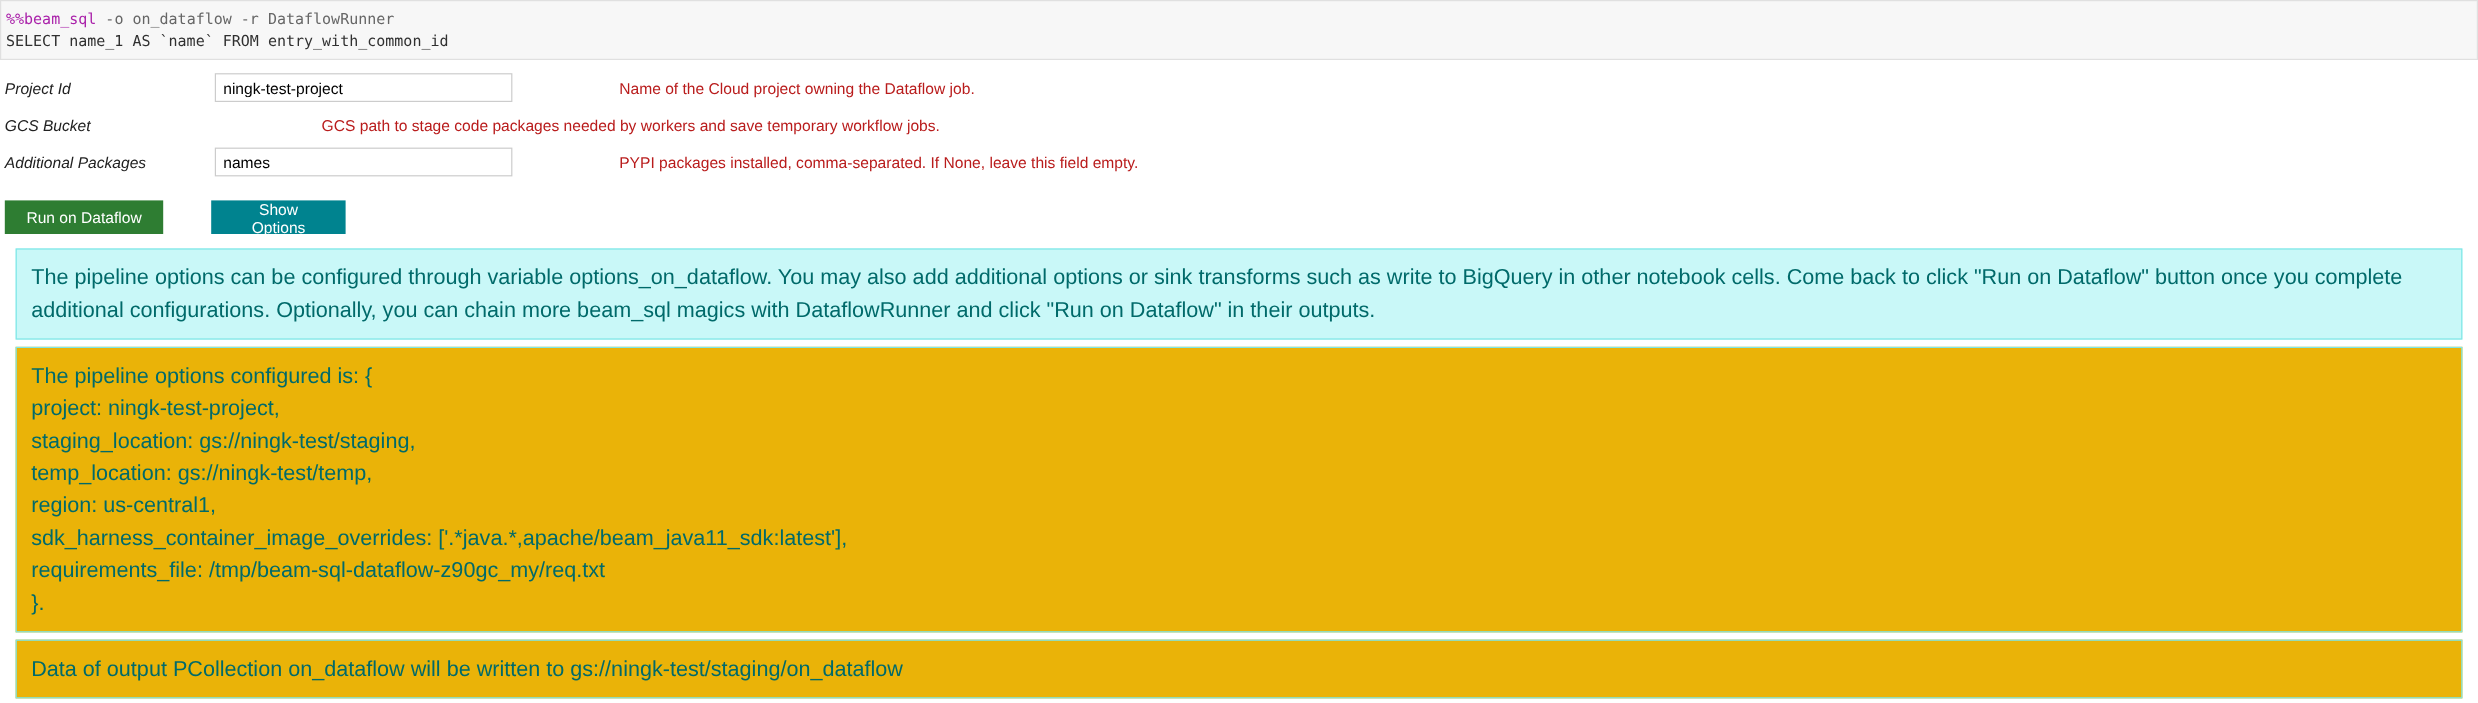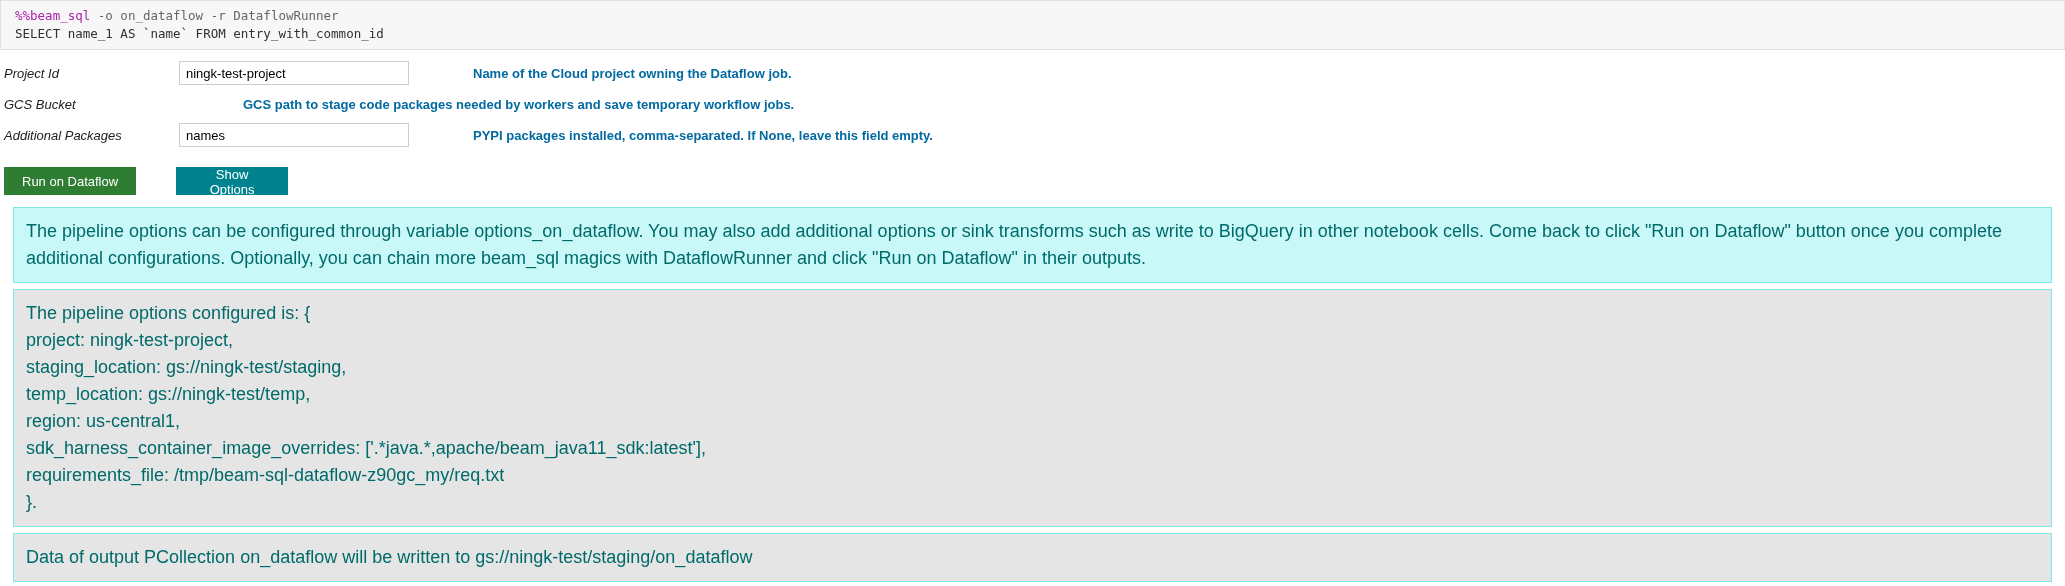--- a/index.html
+++ b/index.html
@@ -5,21 +5,21 @@
     * { margin: 0; padding: 0; box-sizing: border-box; }
     body {
       font-family: -apple-system, BlinkMacSystemFont, "Segoe UI", Helvetica, Arial, sans-serif;
       font-size: 13px;
       color: #212121;
       background: #fff;
     }
     .code-cell {
       background: #f7f7f7;
       border: 1px solid #e0e0e0;
-      padding: 6px 14px;
+      padding: 6px 4px;
       font-family: "SFMono-Regular", Consolas, Menlo, monospace;
       font-size: 12.5px;
       line-height: 1.45;
       white-space: pre;
       color: #303030;
     }
     .code-cell .magic { color: #aa22aa; font-weight: 500; }
     .code-cell .opt { color: #666; }
     .form-area {
       padding: 10px 4px 12px 4px;
@@ -31,34 +31,33 @@
       min-height: 26px;
     }
     .form-label {
       width: 175px;
       flex-shrink: 0;
       font-size: 13px;
       color: #212121;
       font-style: italic;
     }
     .form-input {
-      width: 230px;
+      width: 248px;
       height: 24px;
       border: 1px solid #ccc;
       padding: 2px 6px;
       font-size: 13px;
       font-family: inherit;
       background: #fff;
       flex-shrink: 0;
     }
     .form-desc {
-      margin-left: 64px;
+      margin-left: 89px;
       font-size: 13px;
-      color: #0369a1;
-      font-weight: bold;
+      color: #b91c1c;
     }
     .button-row {
       display: flex;
       gap: 40px;
       padding: 2px 4px 6px 4px;
     }
     .btn {
       border: none;
       color: #fff;
       font-size: 13px;
@@ -73,21 +72,21 @@
     .info-box {
       background: #c9f8f8;
       border: 1px solid #7ee7e7;
       padding: 10px 12px;
       margin: 6px 13px;
       font-size: 18px;
       line-height: 1.5;
       color: #006a6a;
     }
     .info-box.darker {
-      background: #e5e5e5;
+      background: #eab308;
     }
     .options-lines div {
       white-space: nowrap;
     }
     .footer-line {
       padding: 8px 4px 4px 4px;
       font-size: 13px;
       color: #212121;
     }
     .footer-line a {

